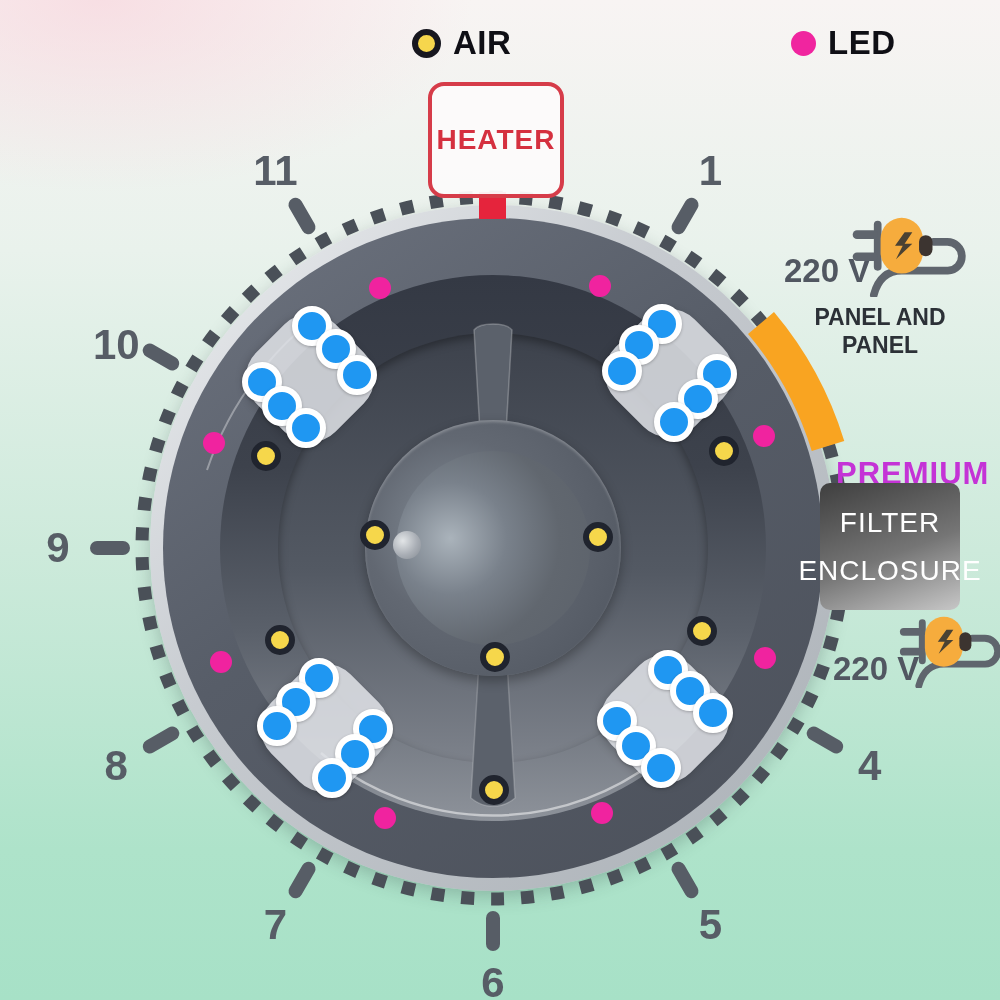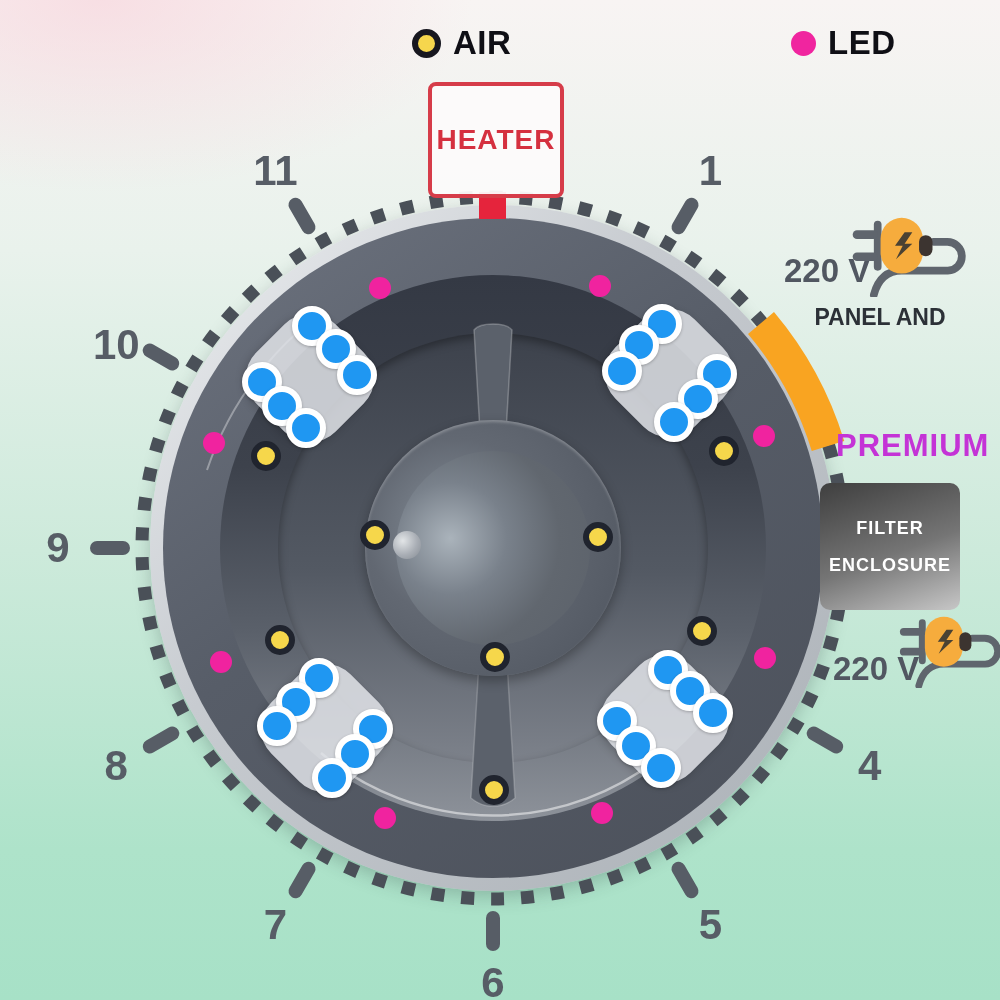--- a/index.html
+++ b/index.html
@@ -31,46 +31,46 @@
   #heater-marker{position:absolute;left:479px;top:192px;width:27px;height:27px;background:#e5243c;z-index:4;}
   
   .legend-item{position:absolute;top:24px;display:flex;align-items:center;gap:12px;z-index:9;}
   .legend-label{font-size:33px;font-weight:800;color:#0f0f15;letter-spacing:0.5px;}
   .ldot{border-radius:50%;display:inline-block;}
   .ldot-air{width:17px;height:17px;border:6px solid #17171f;background:#f6d64d;}
   .ldot-hydro{width:26px;height:26px;border:4px solid #ffffff;background:#1e9bf0;}
   .ldot-led{width:25px;height:25px;background:#f0259f;}
   
   #heater-box{position:absolute;left:428px;top:82px;width:128px;height:108px;z-index:8;
-    border:4px solid #d63c49;border-radius:8px;background:rgba(252,250,250,0.95);
+    border:4px solid #d63c49;border-radius:16px;background:rgba(252,250,250,0.95);
     display:flex;align-items:center;justify-content:center;}
   #heater-box span{font-size:28px;font-weight:800;color:#d5303f;letter-spacing:1px;}
   
   .clock-num{position:absolute;transform:translate(-50%,-50%);font-size:42px;font-weight:800;color:#575d66;z-index:8;}
   .clock-tick{position:absolute;width:14px;height:40px;border-radius:7px;background:#575d66;
     transform-origin:center;z-index:8;}
   
   .cluster{position:absolute;width:112px;height:112px;border-radius:36px;z-index:5;
     background:rgba(224,227,231,0.85);box-shadow:0 3px 8px rgba(0,0,0,0.18);
     transform:translate(-50%,-50%) rotate(45deg);}
   .dot{position:absolute;border-radius:50%;transform:translate(-50%,-50%);z-index:6;}
   .dot-hydro{width:28px;height:28px;border:6px solid #ffffff;background:#1f97f2;box-shadow:0 1px 3px rgba(0,0,0,0.25);}
   .dot-air{width:18px;height:18px;border:6px solid #20242e;background:#f6d74b;}
   .dot-led{width:22px;height:22px;background:#f0239f;}
   
   .plug-wrap{position:absolute;z-index:9;}
   .volt-label{position:absolute;font-size:33px;font-weight:800;color:#515761;}
   #service-door-text{position:absolute;left:798px;top:303px;width:164px;z-index:9;
     text-align:center;font-size:23px;font-weight:800;color:#2c3137;line-height:1.22;}
-  #premium-label{position:absolute;left:836px;top:428px;width:160px;z-index:9;
+  #premium-label{position:absolute;left:836px;top:456px;width:160px;z-index:9;
     font-size:31px;font-weight:800;color:#c433d6;letter-spacing:1px;}
   #filter-box{position:absolute;left:820px;top:483px;width:140px;height:127px;z-index:9;
     border-radius:10px;background:linear-gradient(160deg,#3f3f3f 0%,#757575 55%,#c7c7c7 100%);
     display:flex;flex-direction:column;align-items:center;justify-content:center;gap:16px;}
-  #filter-box span{color:#ffffff;font-size:18px;font-weight:700;letter-spacing:1px;text-align:center;}
+  #filter-box span{color:#ffffff;font-size:28px;font-weight:400;letter-spacing:1px;text-align:center;}
 </style>
 </head>
 <body>
 
 <div id="stage">
 
   <div class="c" id="tub-rim"></div>
   <div class="c" id="tub-shell"></div>
   <div class="c" id="tub-bowl"></div>
   <div class="c" id="tub-seat"></div>
@@ -110,20 +110,21 @@
       <rect x="8" y="49" width="26" height="9" rx="4.5" fill="#5f656d"></rect>
       <rect x="37" y="13" width="44" height="58" rx="22" fill="#f6ac3d"></rect>
       <path d="M62,28 l-10,14 h8 l-7,14 l17,-16 h-8 l8,-12 z" fill="#4a4233"></path>
       <rect x="77" y="31" width="14" height="22" rx="7" fill="#3c3430"></rect>
     </svg>
   </div>
   <span class="volt-label" style="left:784px;top:252px">220 V</span>
 
   <div id="service-door-text">
     <div>PANEL AND</div>
+    <div>PANEL</div>
   </div>
 
   <div id="premium-label">PREMIUM</div>
   <div id="filter-box">
     <span>FILTER</span>
     <span>ENCLOSURE</span>
   </div>
 
   <div class="plug-wrap" style="left:893px;top:605px">
     <svg width="112" height="83" viewBox="0 0 130 95">

